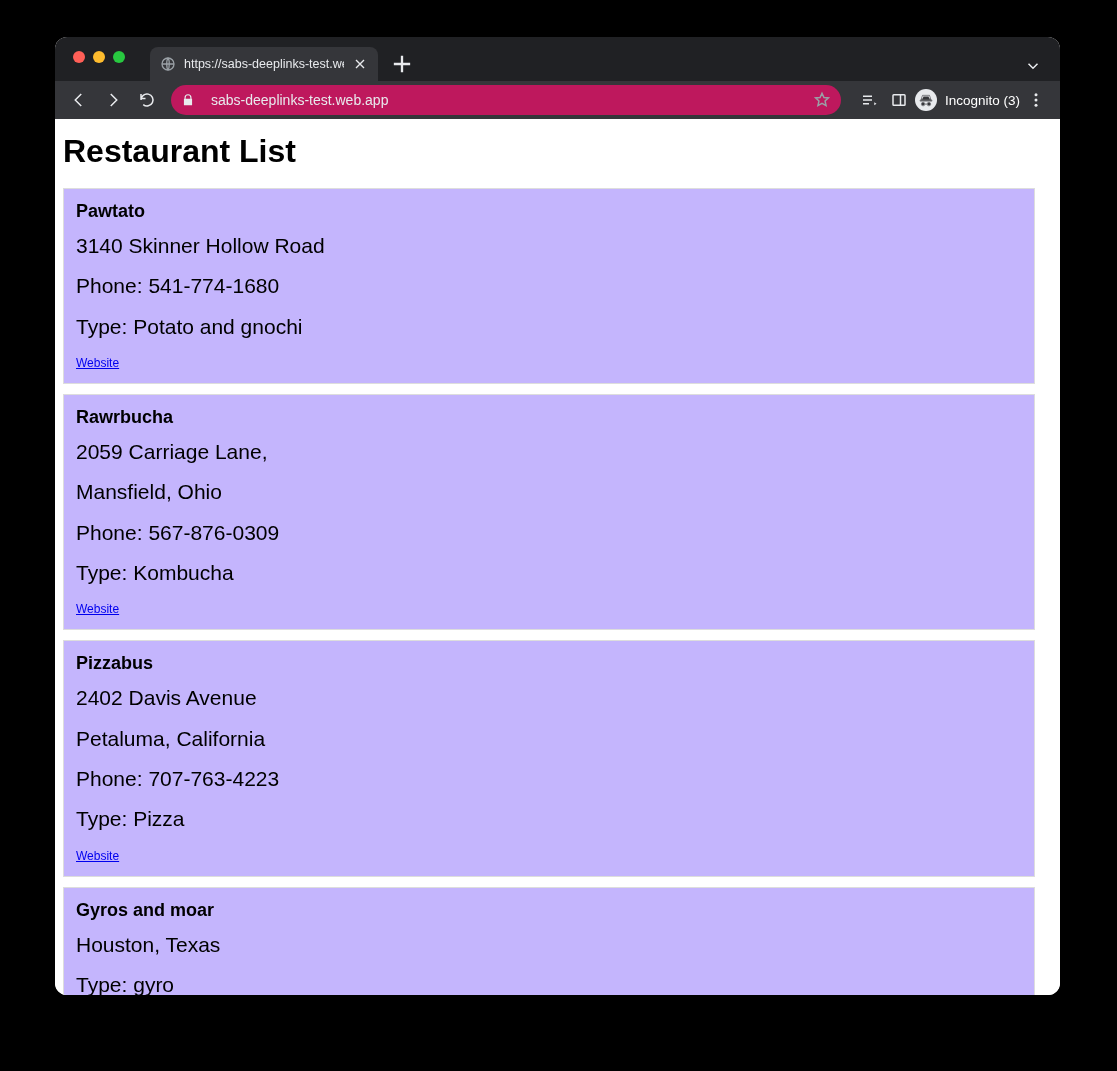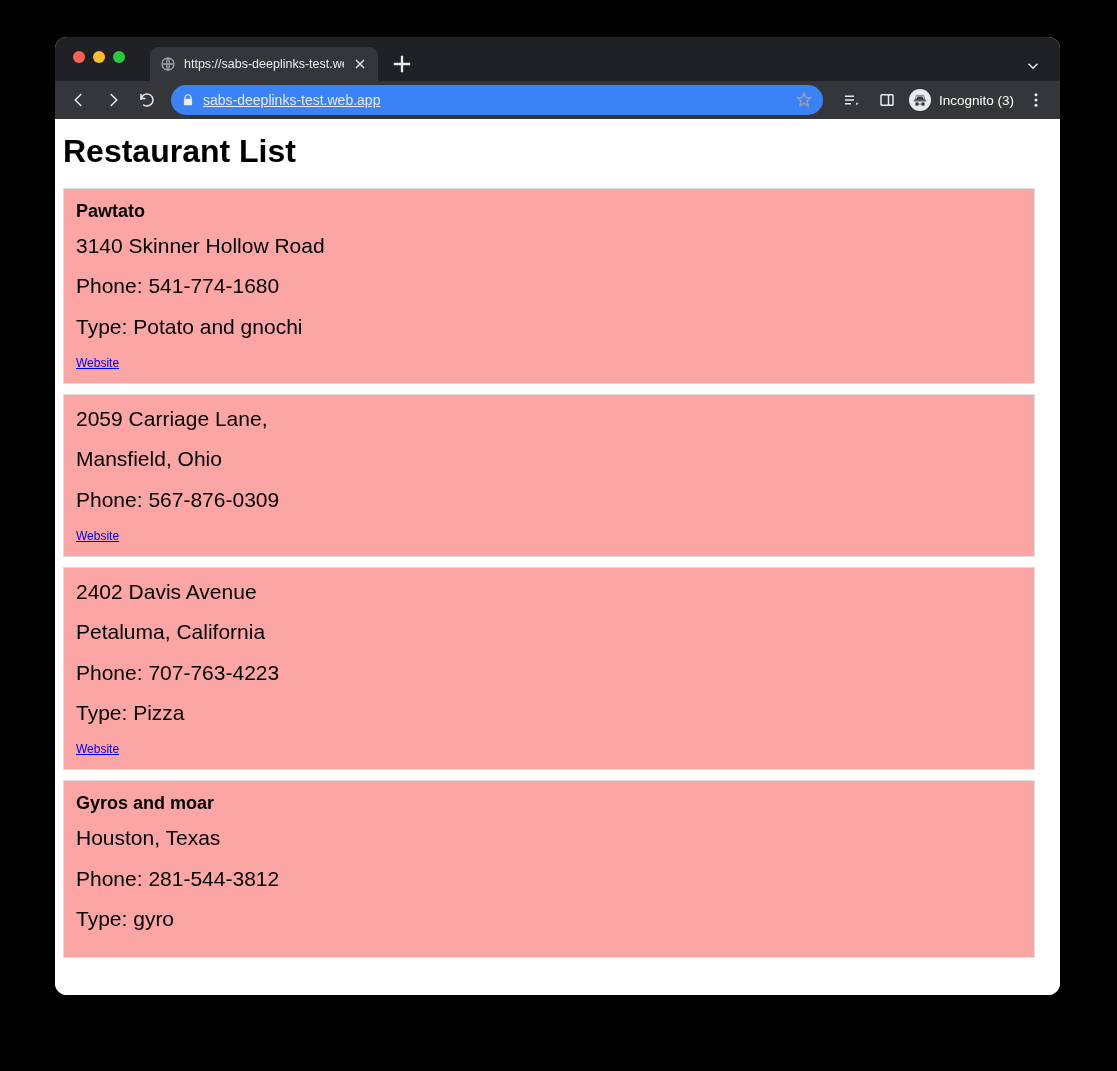--- a/index.html
+++ b/index.html
@@ -118,36 +118,35 @@
     .tb-btn {
       width: 28px; height: 28px;
       display: flex; align-items: center; justify-content: center;
       cursor: pointer;
       border-radius: 50%;
     }
     .tb-btn svg { width: 18px; height: 18px; }
     .omnibox {
       flex: 1;
       height: 30px;
-      background: #3b82f6;
+      background: #be185d;
       border-radius: 15px;
       display: flex;
       align-items: center;
       padding: 0 10px;
-      gap: 8px;
+      gap: 16px;
       color: #e8eaed;
       font-size: 14px;
       margin: 0 4px;
-      text-decoration: underline;
     }
     .omnibox .lock { width: 14px; height: 14px; display:flex; }
     .omnibox .url { flex: 1; white-space: nowrap; overflow: hidden; }
     .omnibox .star { width: 18px; height: 18px; color:#9aa0a6; display:flex; }
     .right-icons {
-      display: flex; align-items: center; gap: 8px;
+      display: flex; align-items: center; gap: 2px;
       margin-left: 4px;
     }
     .incognito-pill {
       display: flex; align-items: center; gap: 8px;
       color: #fff; font-size: 13.5px;
       height: 28px;
     }
     .incognito-badge {
       width: 22px; height: 22px; background: #e8eaed; border-radius: 50%;
       display: flex; align-items: center; justify-content: center;
@@ -173,21 +172,21 @@
 
     h1.page-title {
       font-size: 32px;
       font-weight: 700;
       margin: 10px 0 18px 0;
     }
     .card {
       border: 1px solid #ddd;
       padding: 10px 12px 12px 12px;
       margin-bottom: 10px;
-      background: #fca5a5;
+      background: #c4b5fd;
     }
     .card h3 {
       font-size: 18px;
       font-weight: 700;
       margin: 2px 0 10px 0;
     }
     .card p {
       margin: 0 0 12px 0;
       font-size: 21px;
       line-height: 1.35;
@@ -299,24 +298,23 @@
           </svg>
       </div>
     </div>
   </div>
 
   <div class="content-wrap">
     <div class="content">
       <h1 class="page-title">Restaurant List</h1>
       <div id="restaurant-list">
           <div class="card"><h3>Pawtato</h3><p>3140 Skinner Hollow Road</p><p>Phone: 541-774-1680</p><p>Type: Potato and gnochi</p><a class="website" href="#">Website</a></div>
-          <div class="card"><p>2059 Carriage Lane,</p><p>Mansfield, Ohio</p><p>Phone: 567-876-0309</p><a class="website" href="#">Website</a></div>
-          <div class="card"><p>2402 Davis Avenue</p><p>Petaluma, California</p><p>Phone: 707-763-4223</p><p>Type: Pizza</p><a class="website" href="#">Website</a></div>
+          <div class="card"><h3>Rawrbucha</h3><p>2059 Carriage Lane,</p><p>Mansfield, Ohio</p><p>Phone: 567-876-0309</p><p>Type: Kombucha</p><a class="website" href="#">Website</a></div>
+          <div class="card"><h3>Pizzabus</h3><p>2402 Davis Avenue</p><p>Petaluma, California</p><p>Phone: 707-763-4223</p><p>Type: Pizza</p><a class="website" href="#">Website</a></div>
           <div class="card">
             <h3>Gyros and moar</h3>
             <p>Houston, Texas</p>
-            <p>Phone: 281-544-3812</p>
             <p>Type: gyro</p>
           </div>
         </div>
     </div>
   </div>
 </div>
 
 </body></html>

